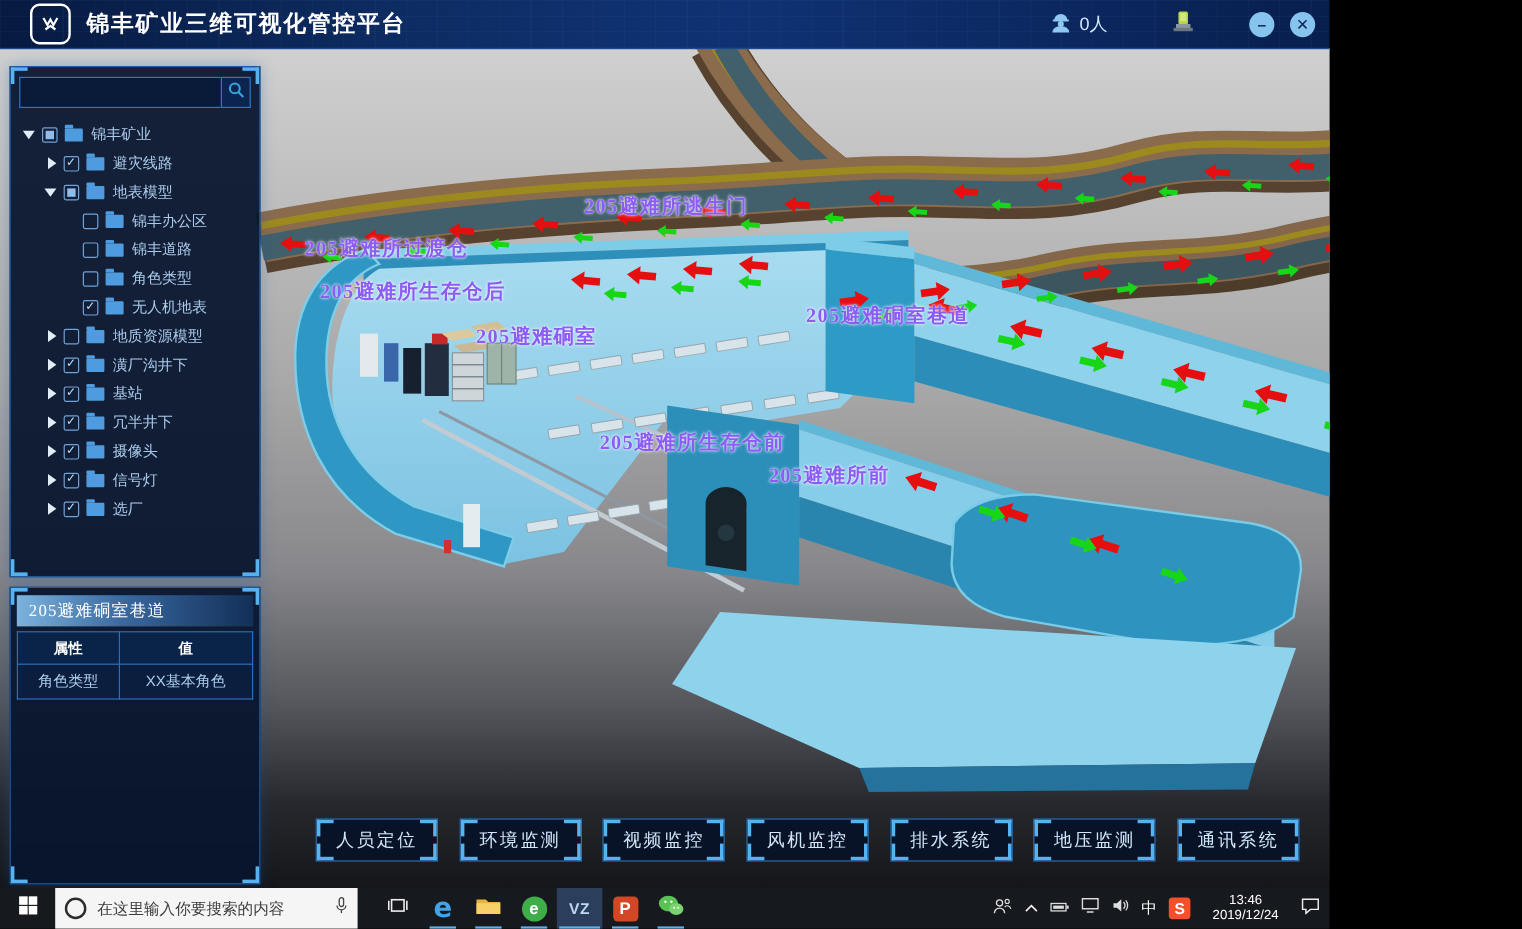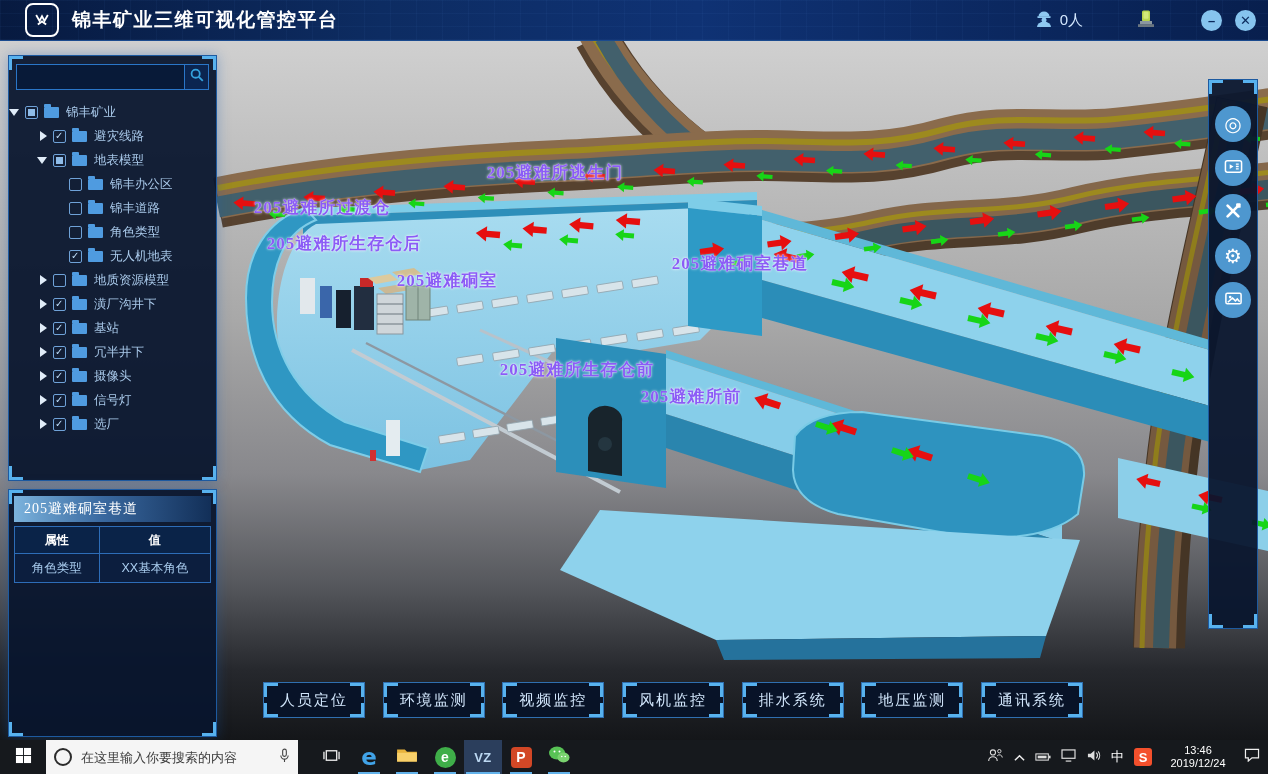--- a/index.html
+++ b/index.html
@@ -1,16 +1,16 @@
 <!DOCTYPE html>
 <html><head>
 <meta charset="utf-8">
 <style>
   html,body{margin:0;padding:0;background:#000;}
-  .app{position:relative;width:1268px;height:774px;overflow:hidden;
+  .app{position:relative;width:1108px;height:774px;overflow:hidden;
        font-family:"Liberation Sans","DejaVu Sans",sans-serif;}
 
   
   .header{position:absolute;top:0;left:0;right:0;height:40px;display:flex;align-items:center;
     background:linear-gradient(90deg,#071a40 0%,#0d2c62 30%,#0f3274 55%,#081f4e 100%);
     border-bottom:1px solid #1a4a8e;z-index:10;}
   .header::before{content:"";position:absolute;inset:0;
     background:repeating-linear-gradient(90deg,rgba(90,150,230,.05) 0 1px,transparent 1px 26px),
                repeating-linear-gradient(0deg,rgba(90,150,230,.05) 0 1px,transparent 1px 13px);}
   .logo{width:30px;height:30px;margin-left:25px;border:2px solid #fff;border-radius:8px;
@@ -46,21 +46,21 @@
   
   .layers{position:absolute;left:8px;top:15px;width:207px;height:424px;
     border:1px solid #1d5aa0;box-shadow:0 0 12px rgba(20,90,180,.35);z-index:3;}
   .search-row{display:flex;margin:8px 7px 6px 7px;height:26px;}
   .search-input{flex:1;background:#081a38;border:1px solid #2a76c8;border-right:none;
     color:#cfe4ff;font-size:12px;padding:0 6px;outline:none;}
   .search-btn{width:38px;background:#0b2550;border:1px solid #2a76c8;
     display:flex;align-items:center;justify-content:center;}
   .tree{padding-top:4px;}
   .trow{display:flex;align-items:center;height:24px;color:#a9c9ea;font-size:12.5px;}
-  .lvl0{} .lvl1{padding-left:28px;} .lvl2{padding-left:60px;text-align:right;}
+  .lvl0{padding-left:10px;} .lvl1{padding-left:28px;} .lvl2{padding-left:60px;text-align:right;}
   .exp{width:12px;height:12px;margin-right:4px;position:relative;flex:0 0 auto;}
   .exp.down::before{content:"";position:absolute;top:3px;left:0;
     border-left:5px solid transparent;border-right:5px solid transparent;border-top:7px solid #e0ecf8;}
   .exp.right::before{content:"";position:absolute;top:1px;left:3px;
     border-top:5px solid transparent;border-bottom:5px solid transparent;border-left:7px solid #e0ecf8;}
   .cb{width:13px;height:13px;border:1px solid #6fa2d8;border-radius:2px;margin-right:6px;
     position:relative;box-sizing:border-box;flex:0 0 auto;}
   .cb.on::before{content:"✓";position:absolute;top:-1px;left:1px;font-size:10px;color:#bcdcf8;line-height:12px;}
   .cb.ind::before{content:"";position:absolute;inset:2px;background:#8fbce8;}
   .folder{width:15px;height:11px;background:#4f9be0;border-radius:1px;margin-right:7px;

